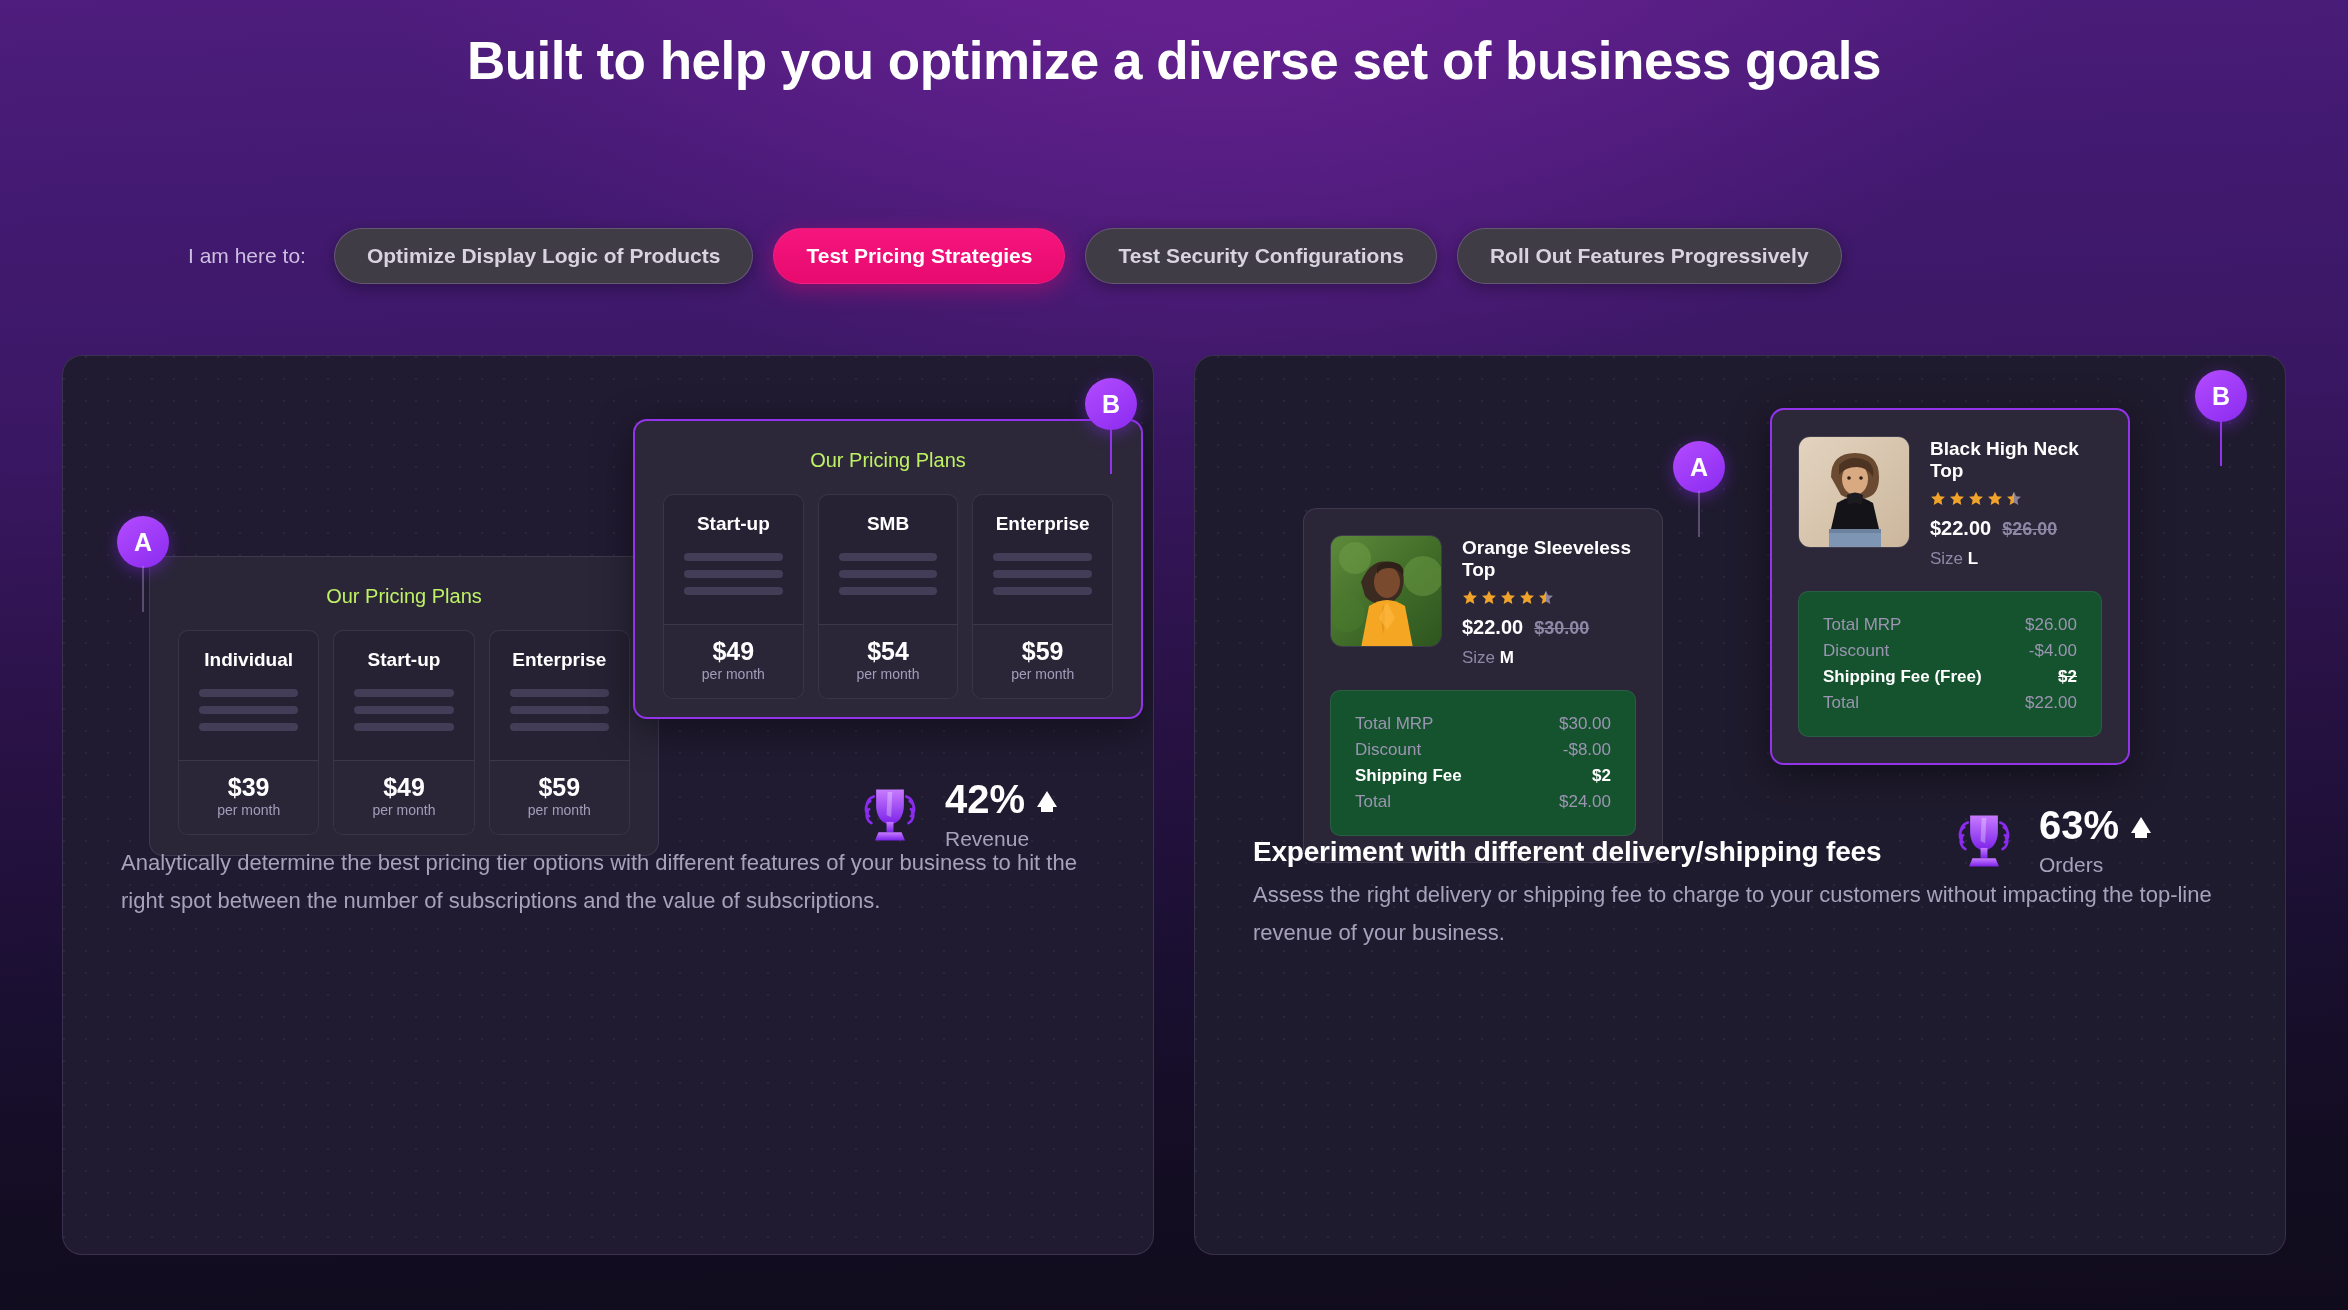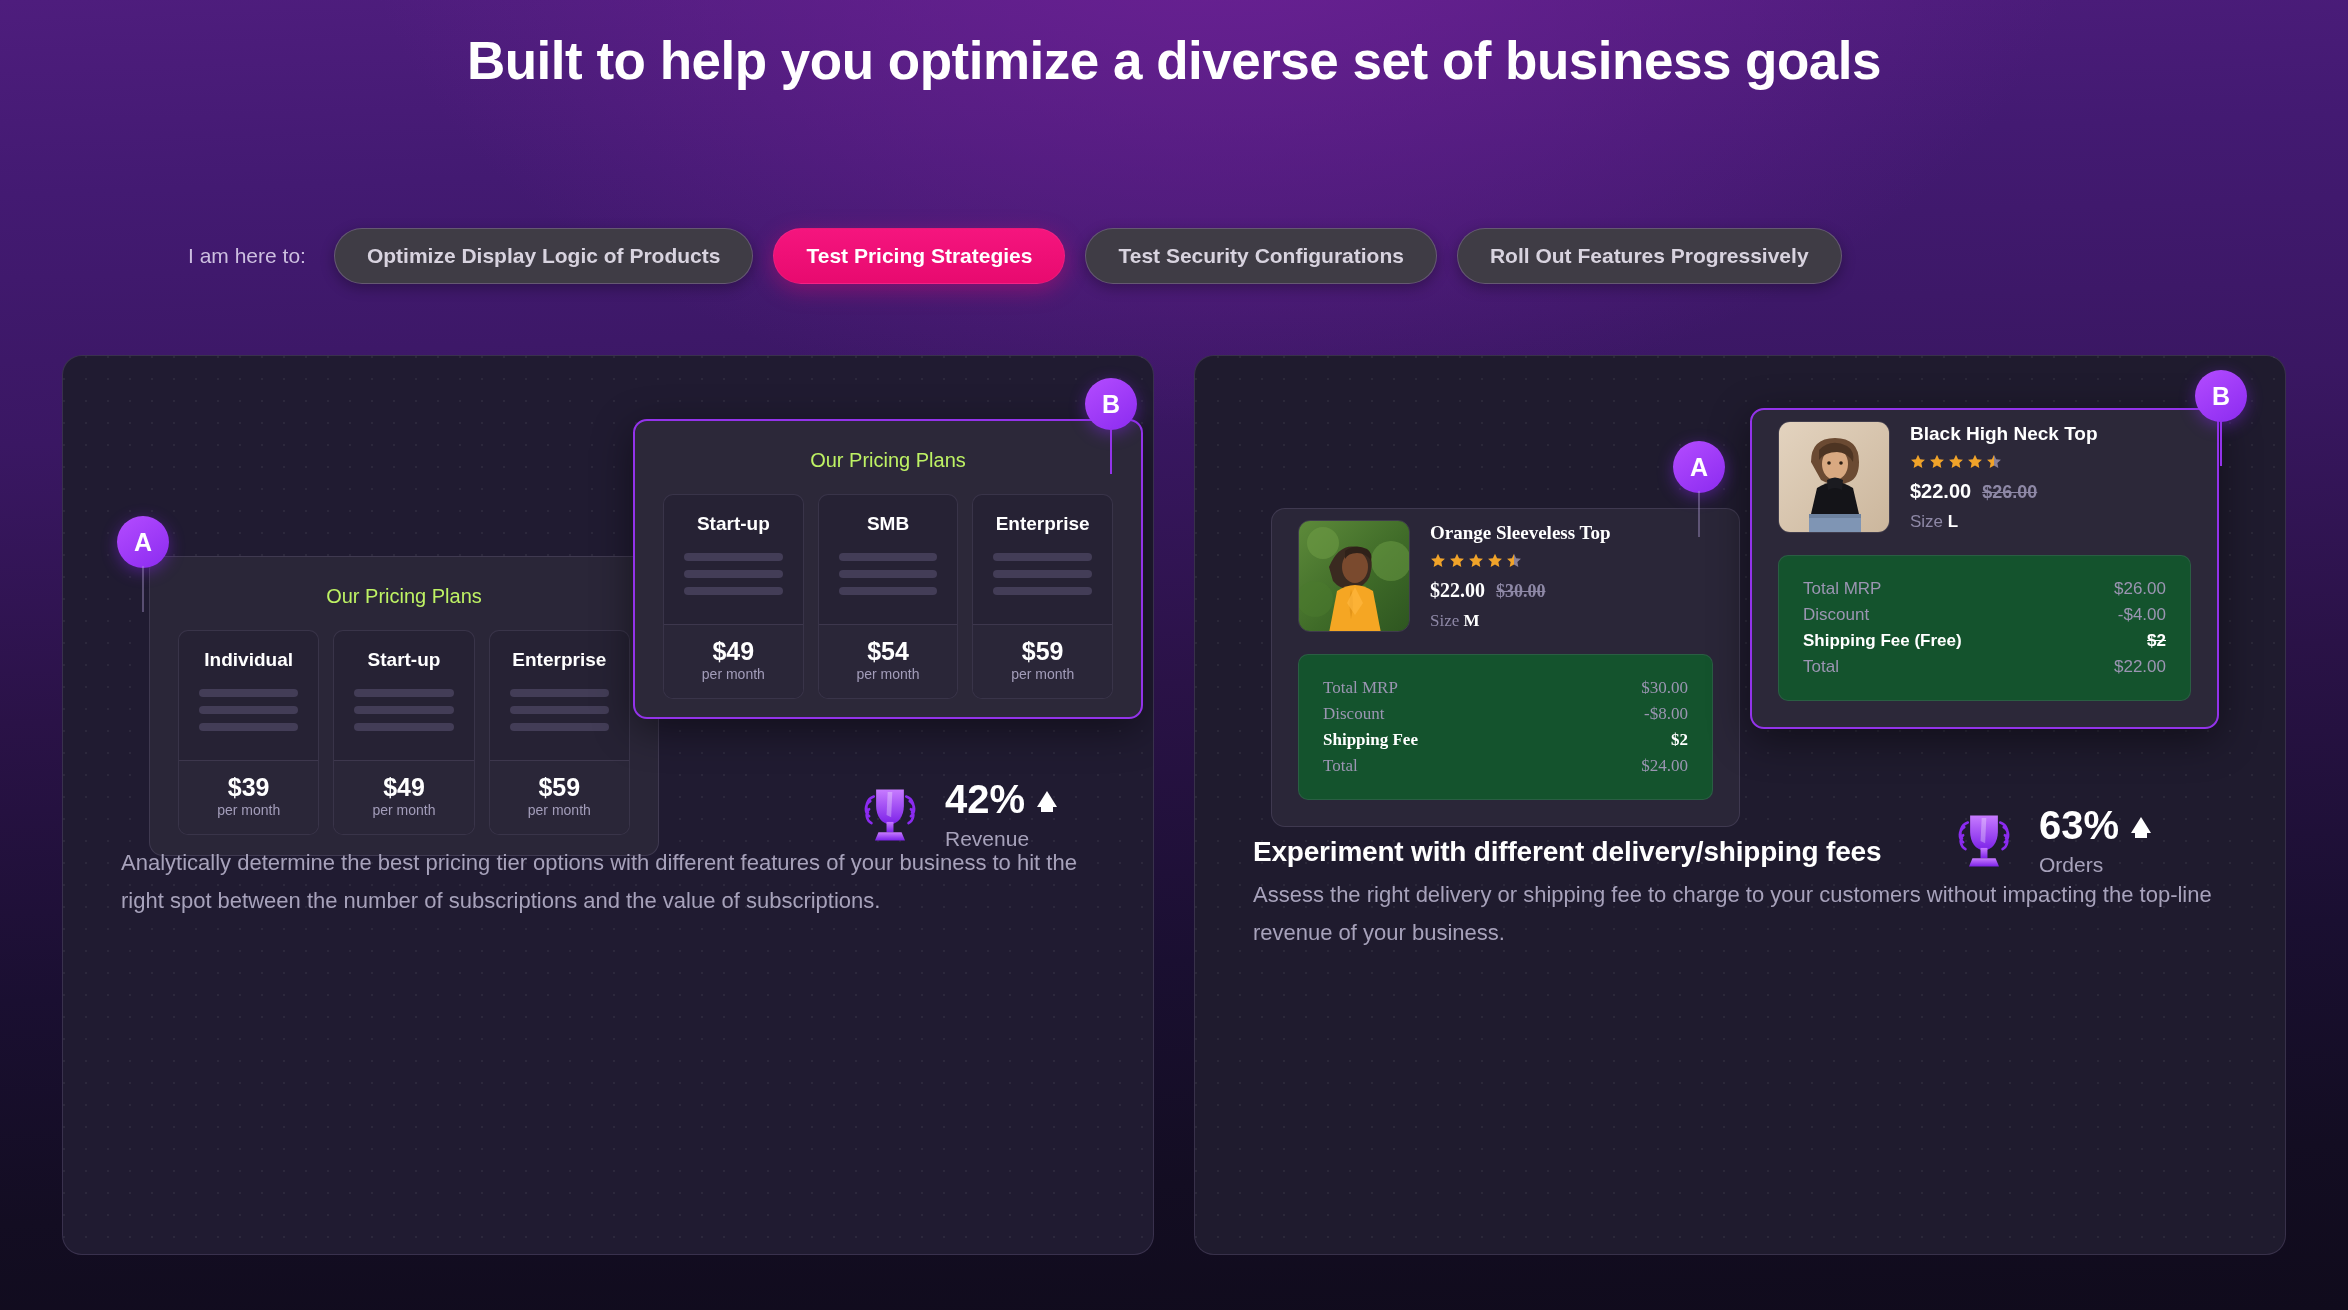--- a/index.html
+++ b/index.html
@@ -192,28 +192,28 @@
   .arrow-up::after {
     content: ""; position: absolute;
     left: -6px; top: 16px; width: 12px; height: 5px; background: #ffffff;
   }
 
   
   .prod-panel {
     position: absolute;
     border-radius: 14px;
     background: #2b2739;
-    padding: 11px 26px 26px 26px;
-    width: 469px;
+    padding: 26px 26px 26px 26px;
+    width: 360px;
+    margin-left: 20px;
   }
   .prod-panel.plain {
-    left: 76px; top: 152px;
+    left: 88px; top: 152px;
     border: 1px solid rgba(175,160,205,0.16);
     background: #2a2638;
-    font-family: Liberation Serif, serif;
   }
   .prod-panel.hl {
     left: 555px; top: 52px;
     border: 2px solid #9333ea;
     background: #2c2839;
     box-shadow: 0 10px 40px rgba(0,0,0,0.45);
     z-index: 4;
   }
   .prod-top { display: flex; gap: 20px; }
   .prod-img {

